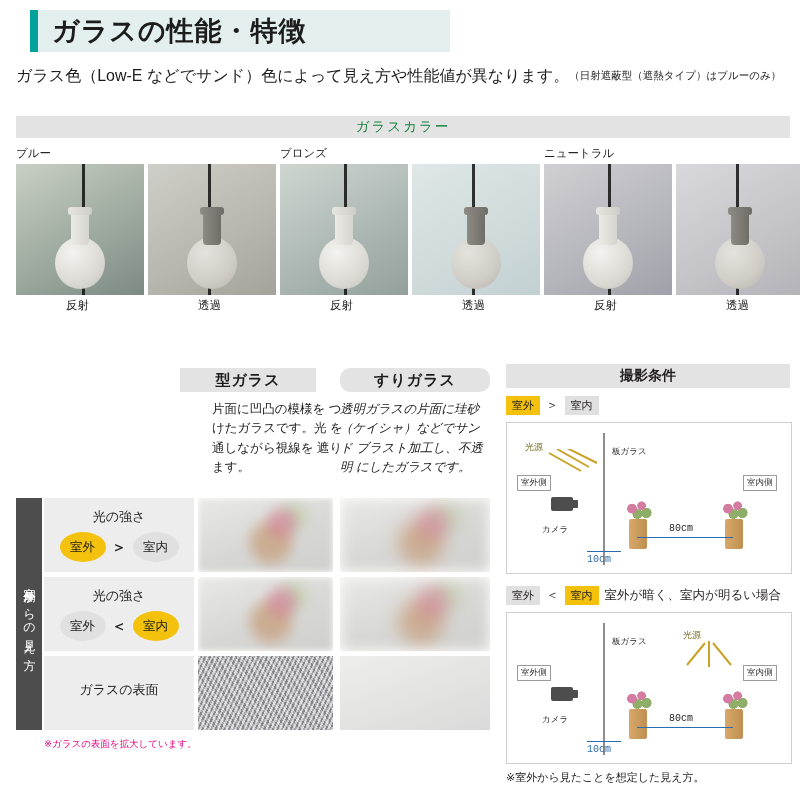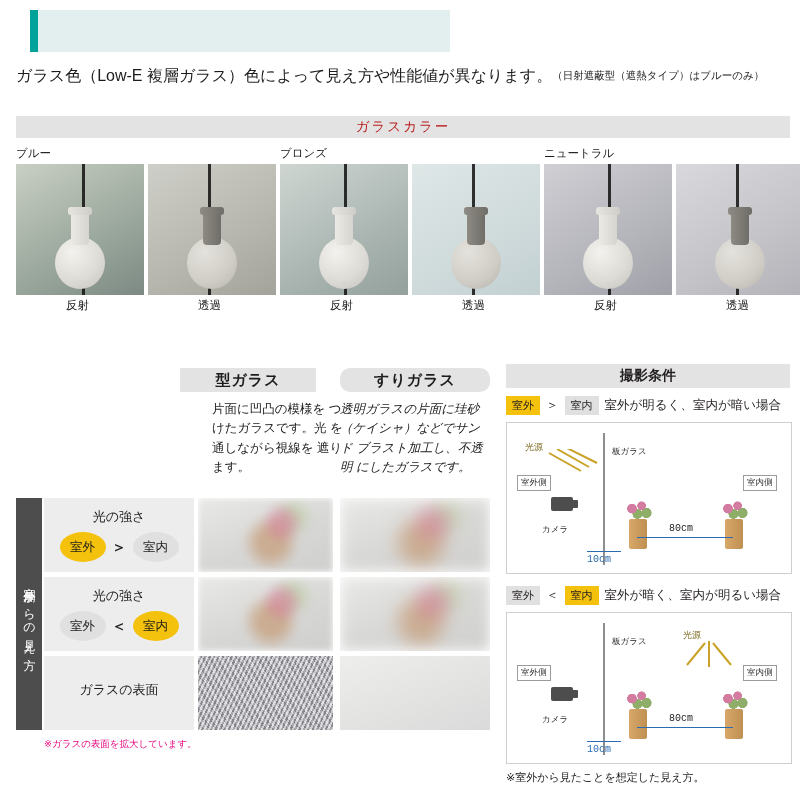--- a/index.html
+++ b/index.html
@@ -26,21 +26,21 @@
   .lead{
     position:absolute;left:16px;top:66px;width:775px;
     font-size:16px;color:#1c1c1c;line-height:1.3;
   }
   .lead .small{font-size:10.5px;vertical-align:2px;margin-top:32px;}
 
   
   .band{
     position:absolute;left:16px;top:116px;width:774px;height:22px;
     background:#e3e3e3;display:flex;align-items:center;justify-content:center;
-    font-size:13.5px;letter-spacing:2px;color:#b91c1c;
+    font-size:13.5px;letter-spacing:2px;color:#15803d;
   }
 
   .cc-labels{position:absolute;left:16px;top:146px;width:774px;height:14px;text-align:right;}
   .cc-labels span{position:absolute;font-size:11.5px;color:#1c1c1c;}
 
   .photos{position:absolute;left:16px;top:164px;width:774px;height:131px;}
   .ph{position:absolute;top:0;width:128px;height:131px;overflow:hidden;}
   .ph .mull{position:absolute;top:0;bottom:0;width:3px;background:#101010;opacity:.85;}
   .vase{
     position:absolute;bottom:6px;left:50%;transform:translateX(-50%);
@@ -146,24 +146,25 @@
   .raybox{position:absolute;font-size:9px;color:#7a6a1e;}
   .footnote{position:absolute;left:506px;top:770px;font-size:11px;color:#1c1c1c;}
 </style>
 </head>
 <body>
 
 <div class="page">
 
   <div class="header">
     <div class="bar"></div>
+    <div class="title">ガラスの性能・特徴</div>
   </div>
 
   <div class="lead">
-    <span>ガラス色（Low-E 複層ガラス）色によって見え方や性能値が異なります。</span><span class="small">（日射遮蔽型（遮熱タイプ）はブルーのみ）</span>
+    <span>ガラス色（Low-E などでサンド）色によって見え方や性能値が異なります。</span><span class="small">（日射遮蔽型（遮熱タイプ）はブルーのみ）</span>
   </div>
 
   <div class="band">ガラスカラー</div>
 
   <div class="cc-labels">
     <span style="left:0">ブルー</span>
     <span style="left:264px">ブロンズ</span>
     <span style="left:528px">ニュートラル</span>
   </div>
 
@@ -282,21 +283,20 @@
       <div class="flat2"></div>
     </div>
 
   <div class="rpanel">
     <div class="rhead">撮影条件</div>
 
     <div class="dcap" style="top:32px;">
       <span class="tagY">室外</span>
       <span>＞</span>
       <span class="tagG">室内</span>
-      <span>室外が明るく、室内が暗い場合</span>
     </div>
 
     <div class="diag" style="top:58px;height:150px;">
       <div class="vline" style="left:96px;top:10px;height:132px;"></div>
       <div class="boxlbl" style="left:102px;top:22px;border:none;">板ガラス</div>
       <div class="raybox" style="left:18px;top:18px;">光源</div>
       <div class="boxlbl" style="left:10px;top:52px;">室外側</div>
       <div class="boxlbl" style="left:236px;top:52px;">室内側</div>
       <div class="camera" style="left:44px;top:74px;"></div>
       <div class="boxlbl" style="left:32px;top:100px;border:none;">カメラ</div>

